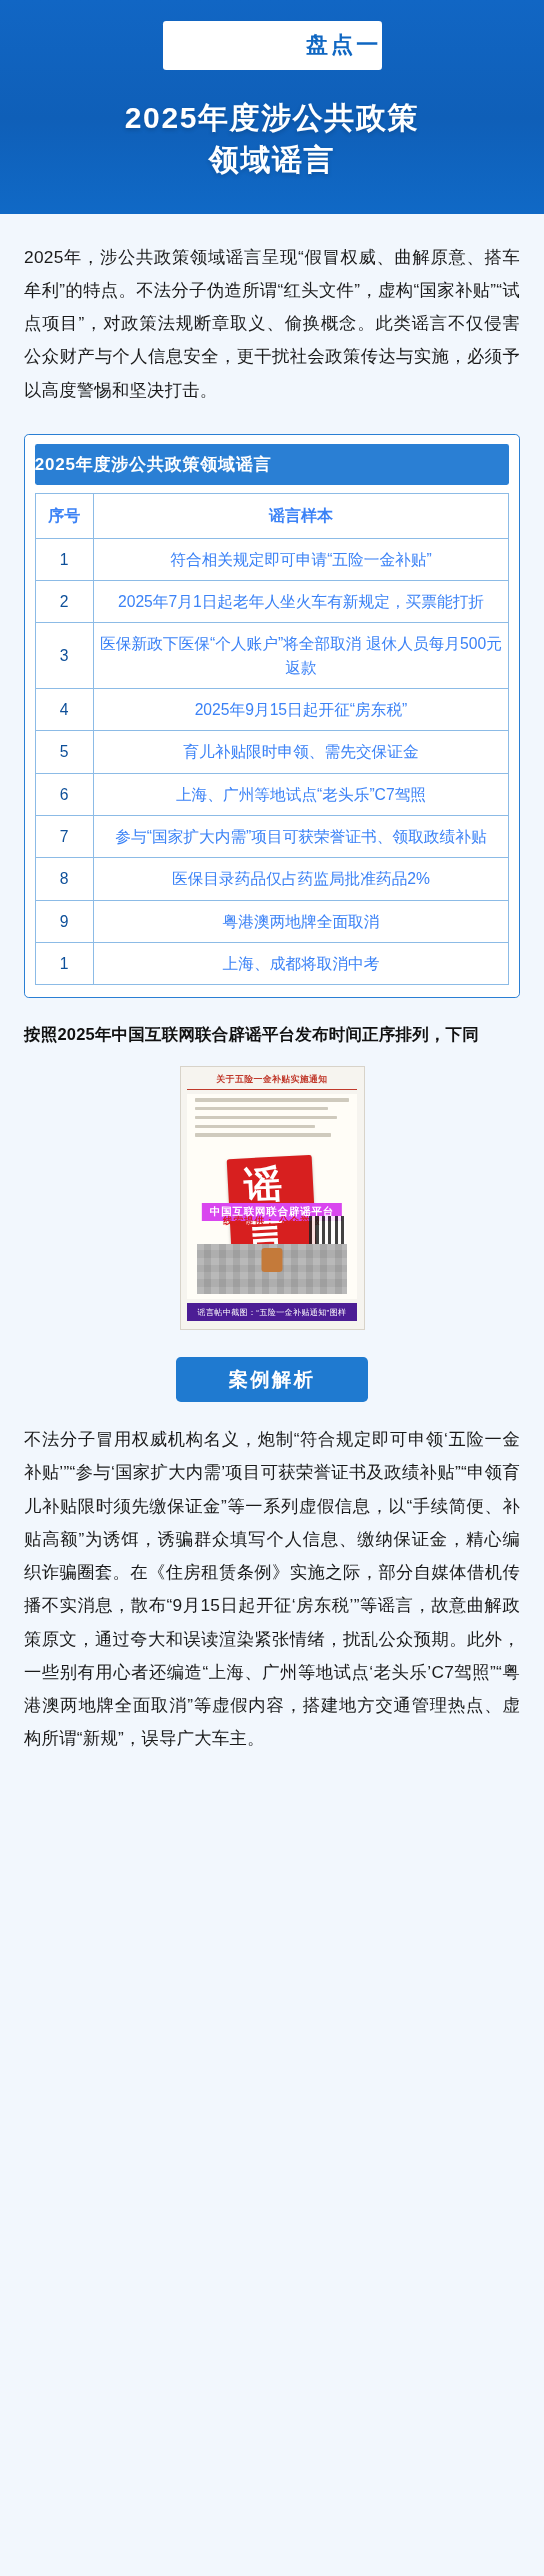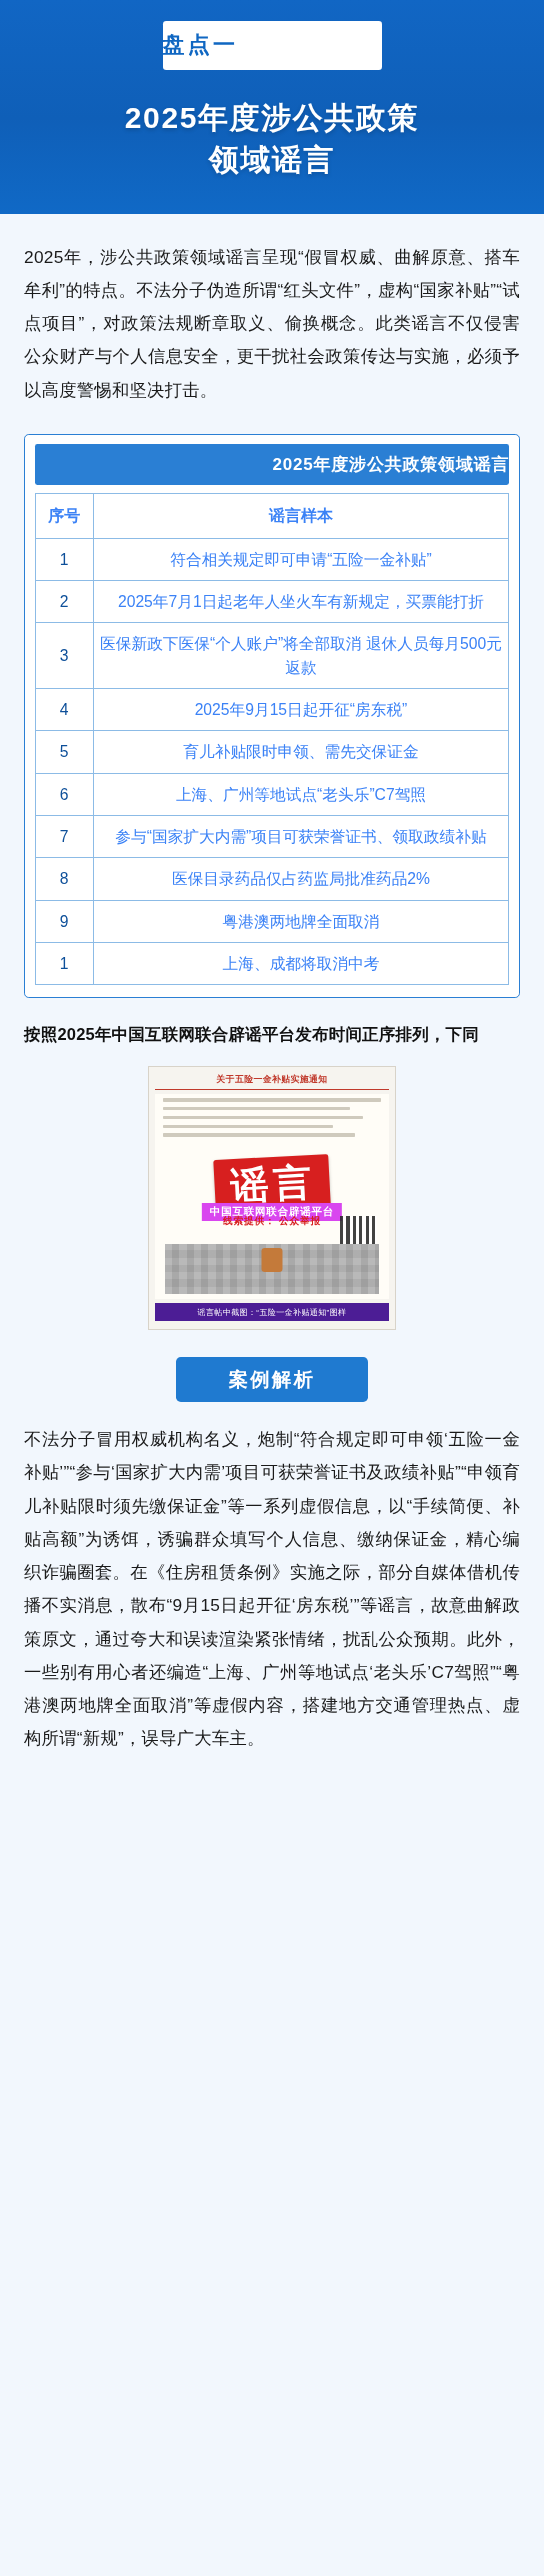--- a/index.html
+++ b/index.html
@@ -23,21 +23,21 @@
     position: relative;
   }
   .header-tag {
     width: 219px;
     margin: 0 auto;
     background: #ffffff;
     color: #1067c2;
     font-size: 22px;
     font-weight: bold;
     letter-spacing: 3.2px;
-    text-align: left;
+    text-align: right;
     padding: 8.9px 0 9.7px 0;
     border-radius: 3.2px;
   }
   .header-title {
     margin-top: 27px;
     text-align: center;
     color: #ffffff;
     font-size: 30px;
     font-weight: bold;
     line-height: 1.42;
@@ -63,21 +63,21 @@
     background: #ffffff;
     border: 1.6px solid #2a7fd4;
     border-radius: 4.8px;
     padding: 9.7px 9.7px 11.3px 9.7px;
   }
   .table-banner {
     background: #2a7fd4;
     color: #ffffff;
     font-size: 17px;
     font-weight: bold;
-    text-align: right;
+    text-align: left;
     letter-spacing: 0.8px;
     padding: 8.9px 0;
     border-radius: 2.4px;
   }
   table.rumor {
     width: 100%;
     border-collapse: collapse;
     margin-top: 8px;
     table-layout: fixed;
   }
@@ -102,21 +102,21 @@
     margin-top: 21px;
     font-size: 16.5px;
     line-height: 1.85;
     color: #111;
     font-weight: bold;
     letter-spacing: 0.2px;
   }
   
   .figure {
     margin: 0 auto 0 auto;
-    width: 248px;
+    width: 185px;
     background: #f6f4ef;
     border: 0.8px solid #d8d3c9;
     position: relative;
     padding: 6.4px 6.4px 8px 6.4px;
   }
   .fig-doc-title {
     text-align: center;
     font-size: 8.9px;
     color: #c0392b;
     font-weight: bold;

